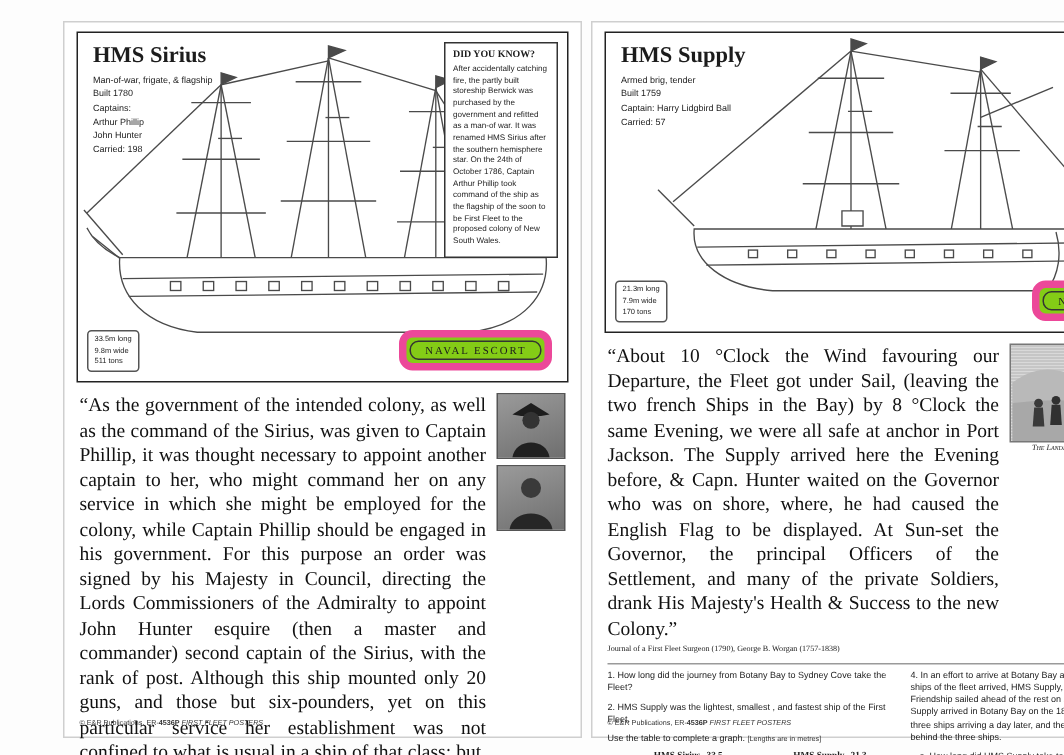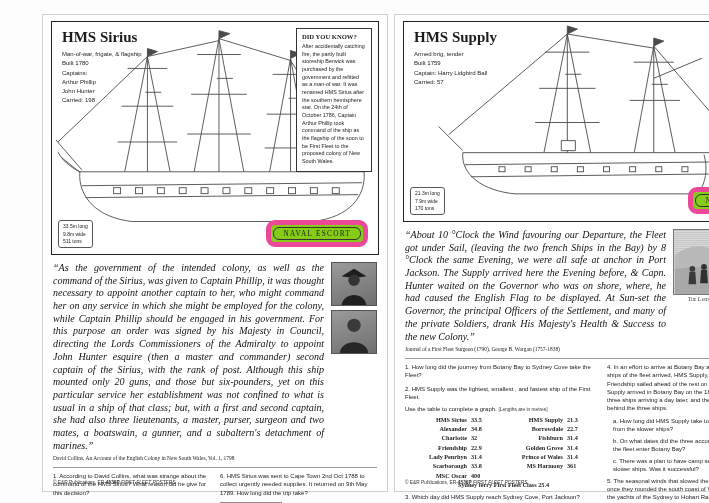--- a/index.html
+++ b/index.html
@@ -26,21 +26,21 @@
 
   .dims { position:absolute; bottom:6px; left:6px; z-index:2; border:1px solid #555;
           border-radius:3px; background:#fff; padding:2px 4px; font-size:5px; line-height:1.45; }
 
   .badge-outer { position:absolute; bottom:7px; right:10px; z-index:2; border:5px solid #ec4899;
                  border-radius:9px; padding:2px; background:#84cc16; }
   .badge-inner { border:1px solid #333; border-radius:6px; padding:1.5px 9px;
                  font-family:"Liberation Serif", serif; font-size:7.2px; letter-spacing:1.3px; }
 
   .quote-row { display:flex; gap:7px; margin:7px 10px 0 10px; }
-  .quote { font-family:"Liberation Serif", serif; font-style:italic; font-size:10px;
+  .quote { font-family:"Liberation Serif", serif; font-size:13px;
            line-height:1.27; text-align:justify; color:#111; flex:1; }
   .attr { margin:3px 10px 0 10px; font-family:"Liberation Serif", serif; font-size:5.4px; color:#222; }
   .divider { border:none; border-top:1px solid #9a9a9a; margin:6px 10px 4px 10px; }
 
   .portraits { width:46px; display:flex; flex-direction:column; gap:4px; }
   .portrait { width:46px; height:44px; background:linear-gradient(160deg,#9a9a9a,#6f6f6f); border:1px solid #555; }
 
   .engraving-wrap { width:126px; }
   .engraving { width:126px; height:66px; border:1px solid #777;
                background:repeating-linear-gradient(0deg,#d9d9d9 0 1px,#c6c6c6 1px 2px); }

